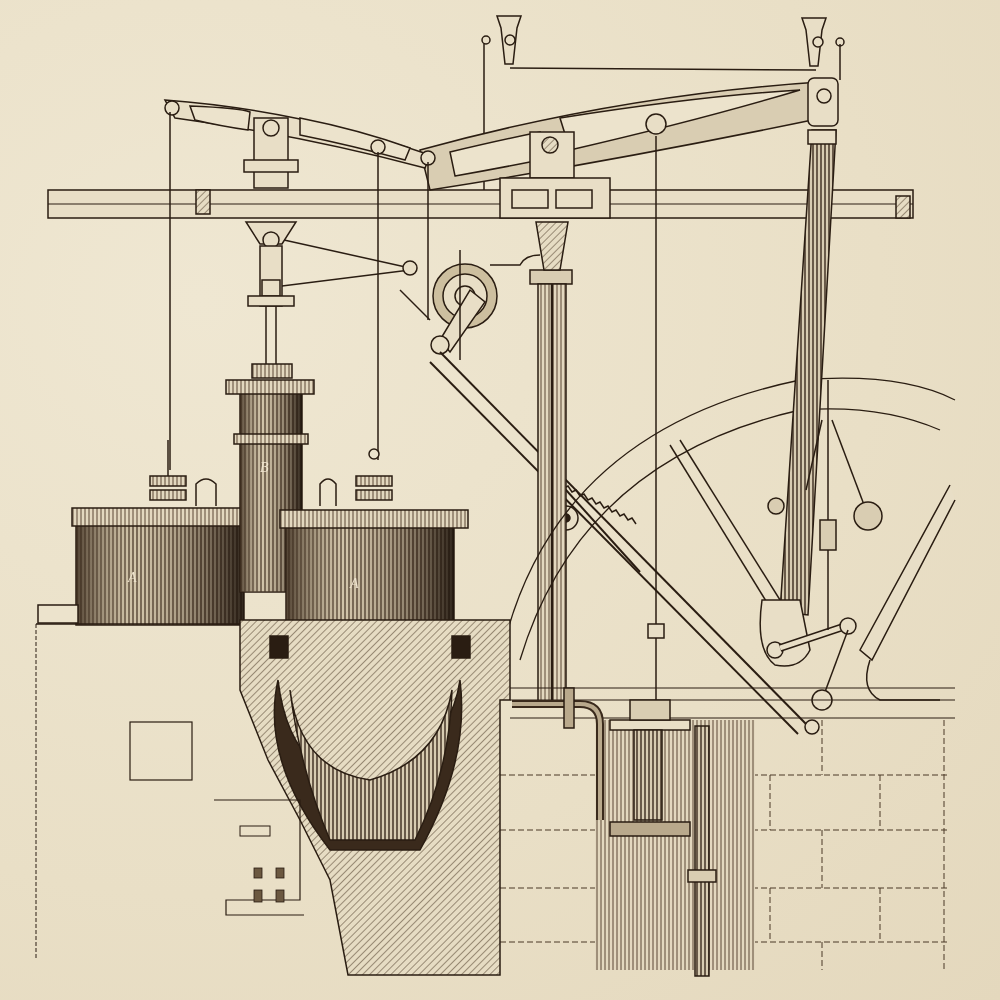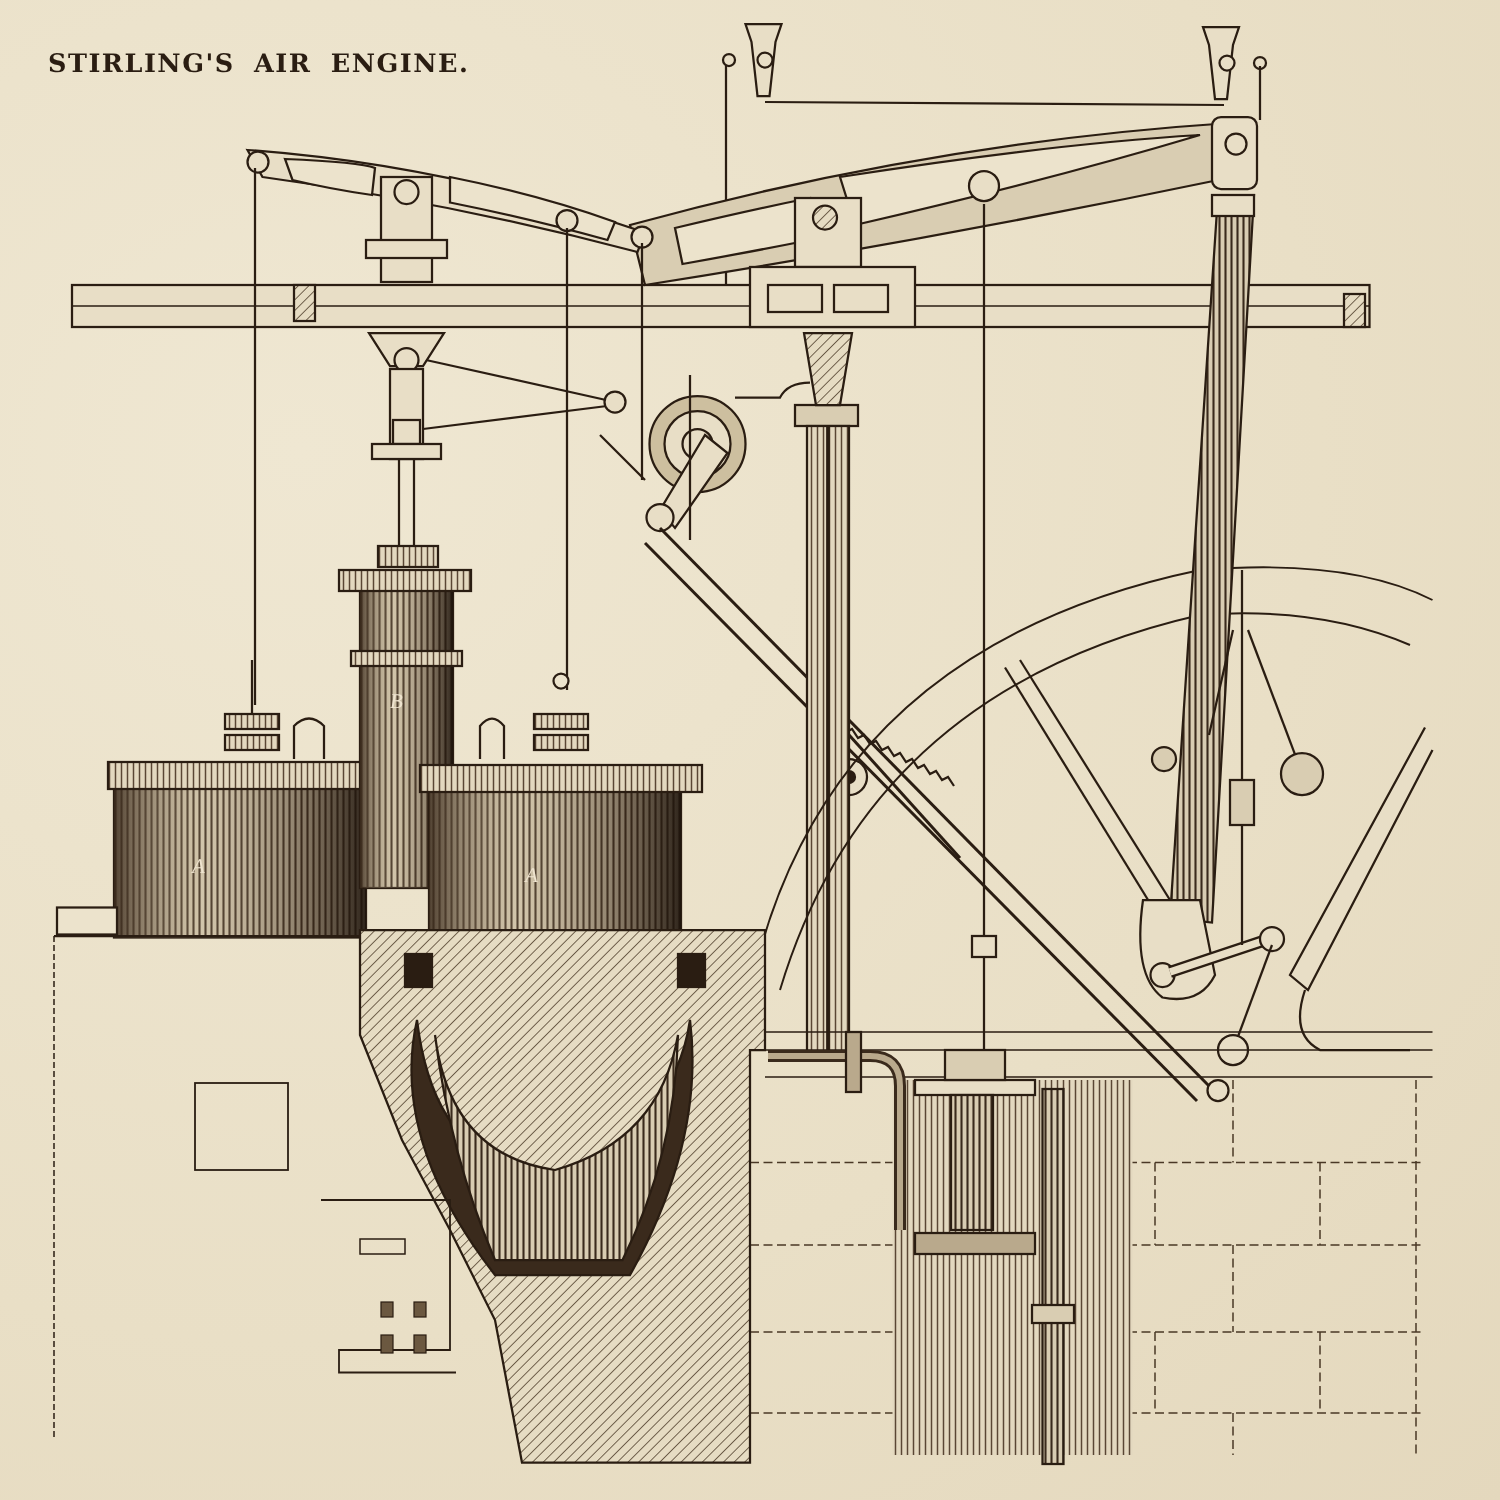--- a/index.html
+++ b/index.html
@@ -22,21 +22,20 @@
     svg.drawing { position: absolute; left: 0; top: 0; }
     .lbl {
       font-family: "Liberation Serif", serif; font-style: italic;
       font-size: 14px; fill: #efe4cf;
     }
   </style>
 </head>
 <body>
 
 <div class="plate">
-  <div class="title">STIRLING'S AIR ENGINE.</div>
 
   <svg class="drawing" width="1000" height="1000" viewBox="0 0 1000 1000">
     <defs>
       <pattern id="vlines" width="4" height="4" patternUnits="userSpaceOnUse">
         <rect width="4" height="4" fill="#d8ccb2"></rect>
         <line x1="1" y1="0" x2="1" y2="4" stroke="#3a2a1c" stroke-width="1.4"></line>
       </pattern>
       <pattern id="vlinesLight" width="4" height="4" patternUnits="userSpaceOnUse">
         <rect width="4" height="4" fill="#e3d8bf"></rect>
         <line x1="1" y1="0" x2="1" y2="4" stroke="#5a4634" stroke-width="1"></line>

